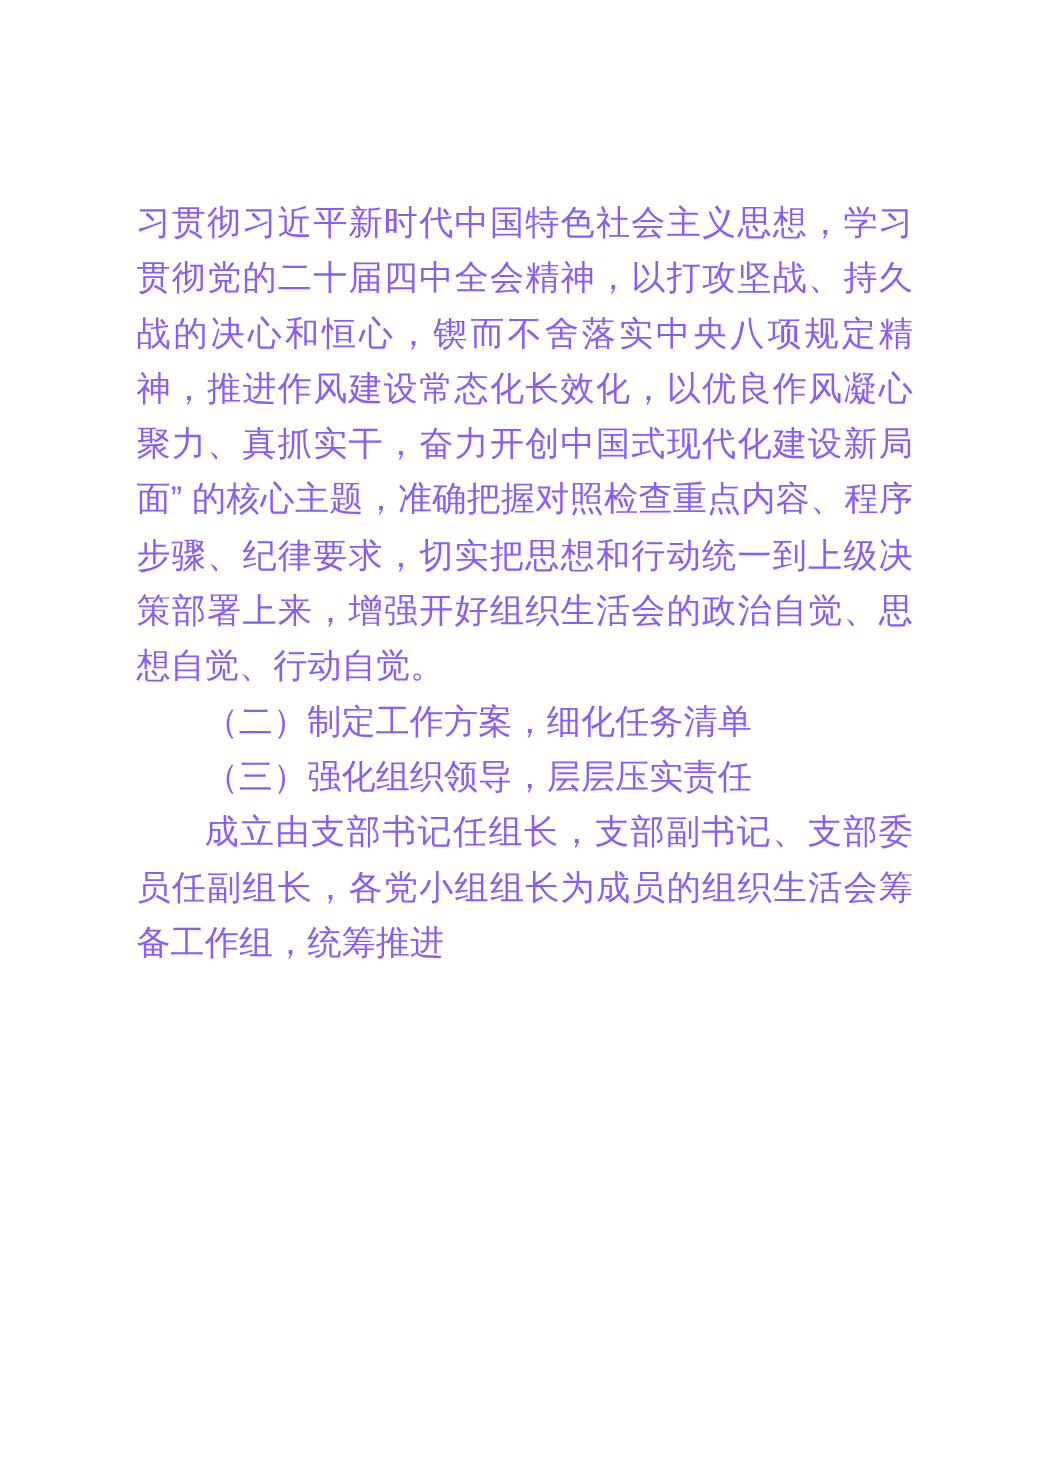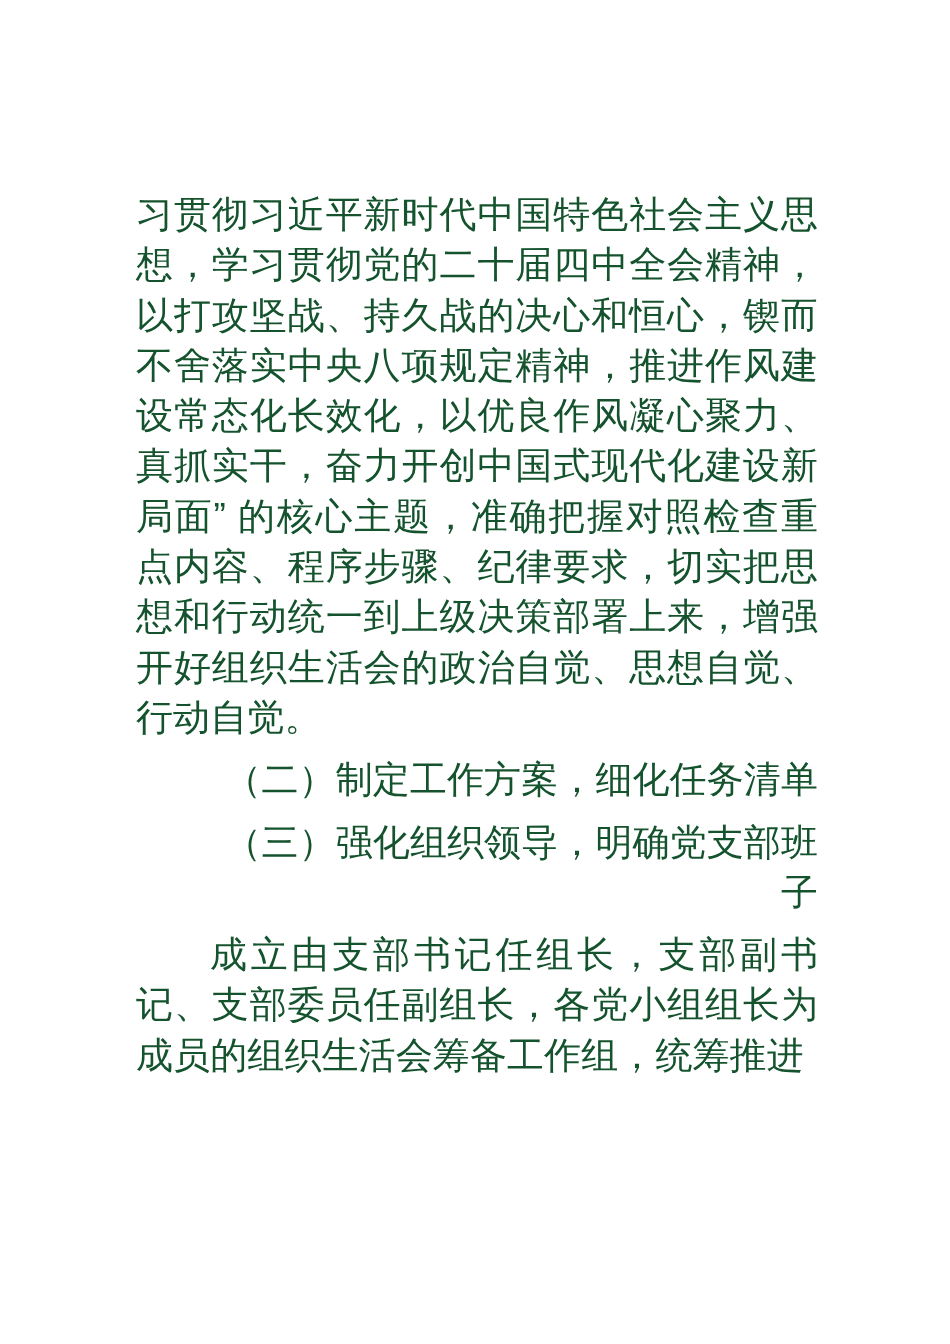--- a/index.html
+++ b/index.html
@@ -20,48 +20,48 @@
     overflow: hidden;
     box-sizing: border-box;
   }
   .content {
     position: absolute;
     left: 124px;
     top: 178px;
     width: 706px;
   }
   .para {
-    margin: 12px;
-    font-size: 37px;
+    margin: 0;
+    font-size: 31px;
     line-height: 50.3px;
-    color: #14532d;
+    color: #8b5cf6;
     text-align: justify;
     text-justify: inter-character;
     letter-spacing: 0.1px;
     white-space: pre-wrap;
     word-break: break-all;
     text-indent: 0;
   }
   .para.indent {
     text-indent: 2em;
   }
   .para.heading {
     text-indent: 2em;
-    text-align: right;
+    text-align: left;
   }
 </style>
 </head>
 <body>
 
 <div class="page">
   <div class="content">
 
     <p class="para">习贯彻习近平新时代中国特色社会主义思想，学习贯彻党的二十届四中全会精神，以打攻坚战、持久战的决心和恒心，锲而不舍落实中央八项规定精神，推进作风建设常态化长效化，以优良作风凝心聚力、真抓实干，奋力开创中国式现代化建设新局面” 的核心主题，准确把握对照检查重点内容、程序步骤、纪律要求，切实把思想和行动统一到上级决策部署上来，增强开好组织生活会的政治自觉、思想自觉、行动自觉。</p>
 
     <p class="para heading">（二）制定工作方案，细化任务清单</p>
 
 
-    <p class="para heading">（三）强化组织领导，明确党支部班子</p>
+    <p class="para heading">（三）强化组织领导，层层压实责任</p>
 
     <p class="para indent">成立由支部书记任组长，支部副书记、支部委员任副组长，各党小组组长为成员的组织生活会筹备工作组，统筹推进</p>
 
   </div>
 </div>
 
 </body></html>

